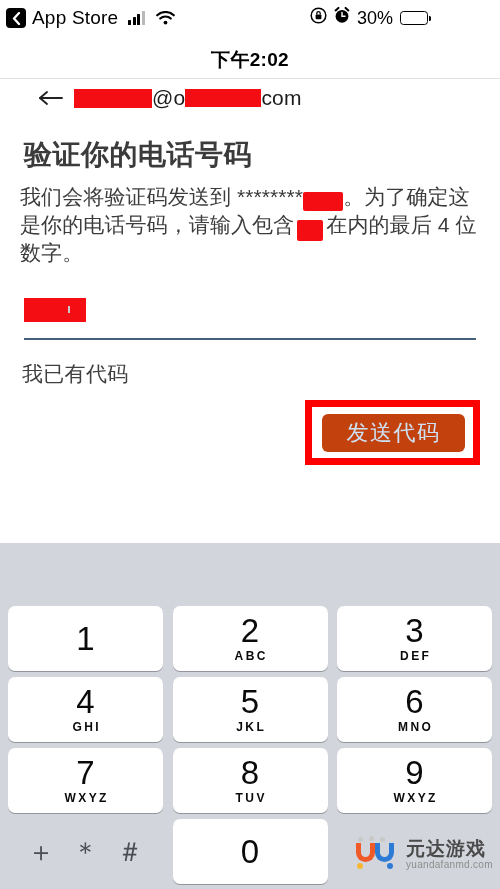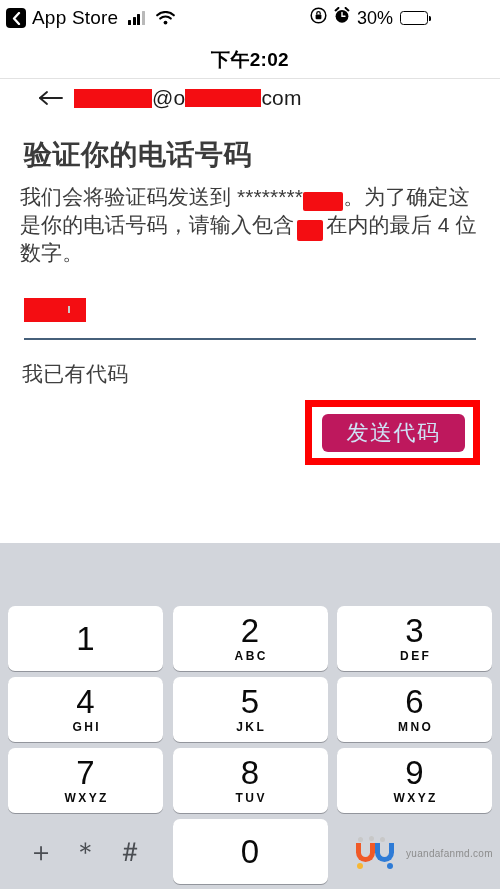--- a/index.html
+++ b/index.html
@@ -109,21 +109,21 @@
     font-size:21px;color:#404040;letter-spacing:.3px;cursor:pointer;
   }
 
   
   .annot-rect{
     position:absolute;left:305px;top:400px;width:175px;height:65px;
     border:7px solid #fe0000;box-sizing:border-box;
   }
   .send-btn{
     position:absolute;left:322px;top:414px;width:143px;height:38px;
-    background:#be185d;border-radius:6px;border:none;
+    background:#c2410c;border-radius:6px;border:none;
     color:#cfe2f5;font-size:22px;letter-spacing:1.5px;
     font-family:"Liberation Sans","DejaVu Sans",sans-serif;
     display:flex;align-items:center;justify-content:center;cursor:pointer;
   }
 
   
   .kb{
     position:absolute;left:0;top:543px;width:500px;height:346px;
     background:#d2d5db;
   }
@@ -344,18 +344,19 @@
       <span class="wm-logo">
         <span class="wm-u1"></span>
         <span class="wm-u2"></span>
         <span class="wm-dot wm-d1"></span>
         <span class="wm-dot wm-d2"></span>
         <span class="wm-dot wm-d3"></span>
         <span class="wm-dot wm-d4"></span>
         <span class="wm-dot wm-d5"></span>
       </span>
       <span class="wm-txt">
+        <span class="wm-title">元达游戏</span>
         <span class="wm-url">yuandafanmd.com</span>
       </span>
     </div>
   </div>
 
 </div>
 
 </body></html>

